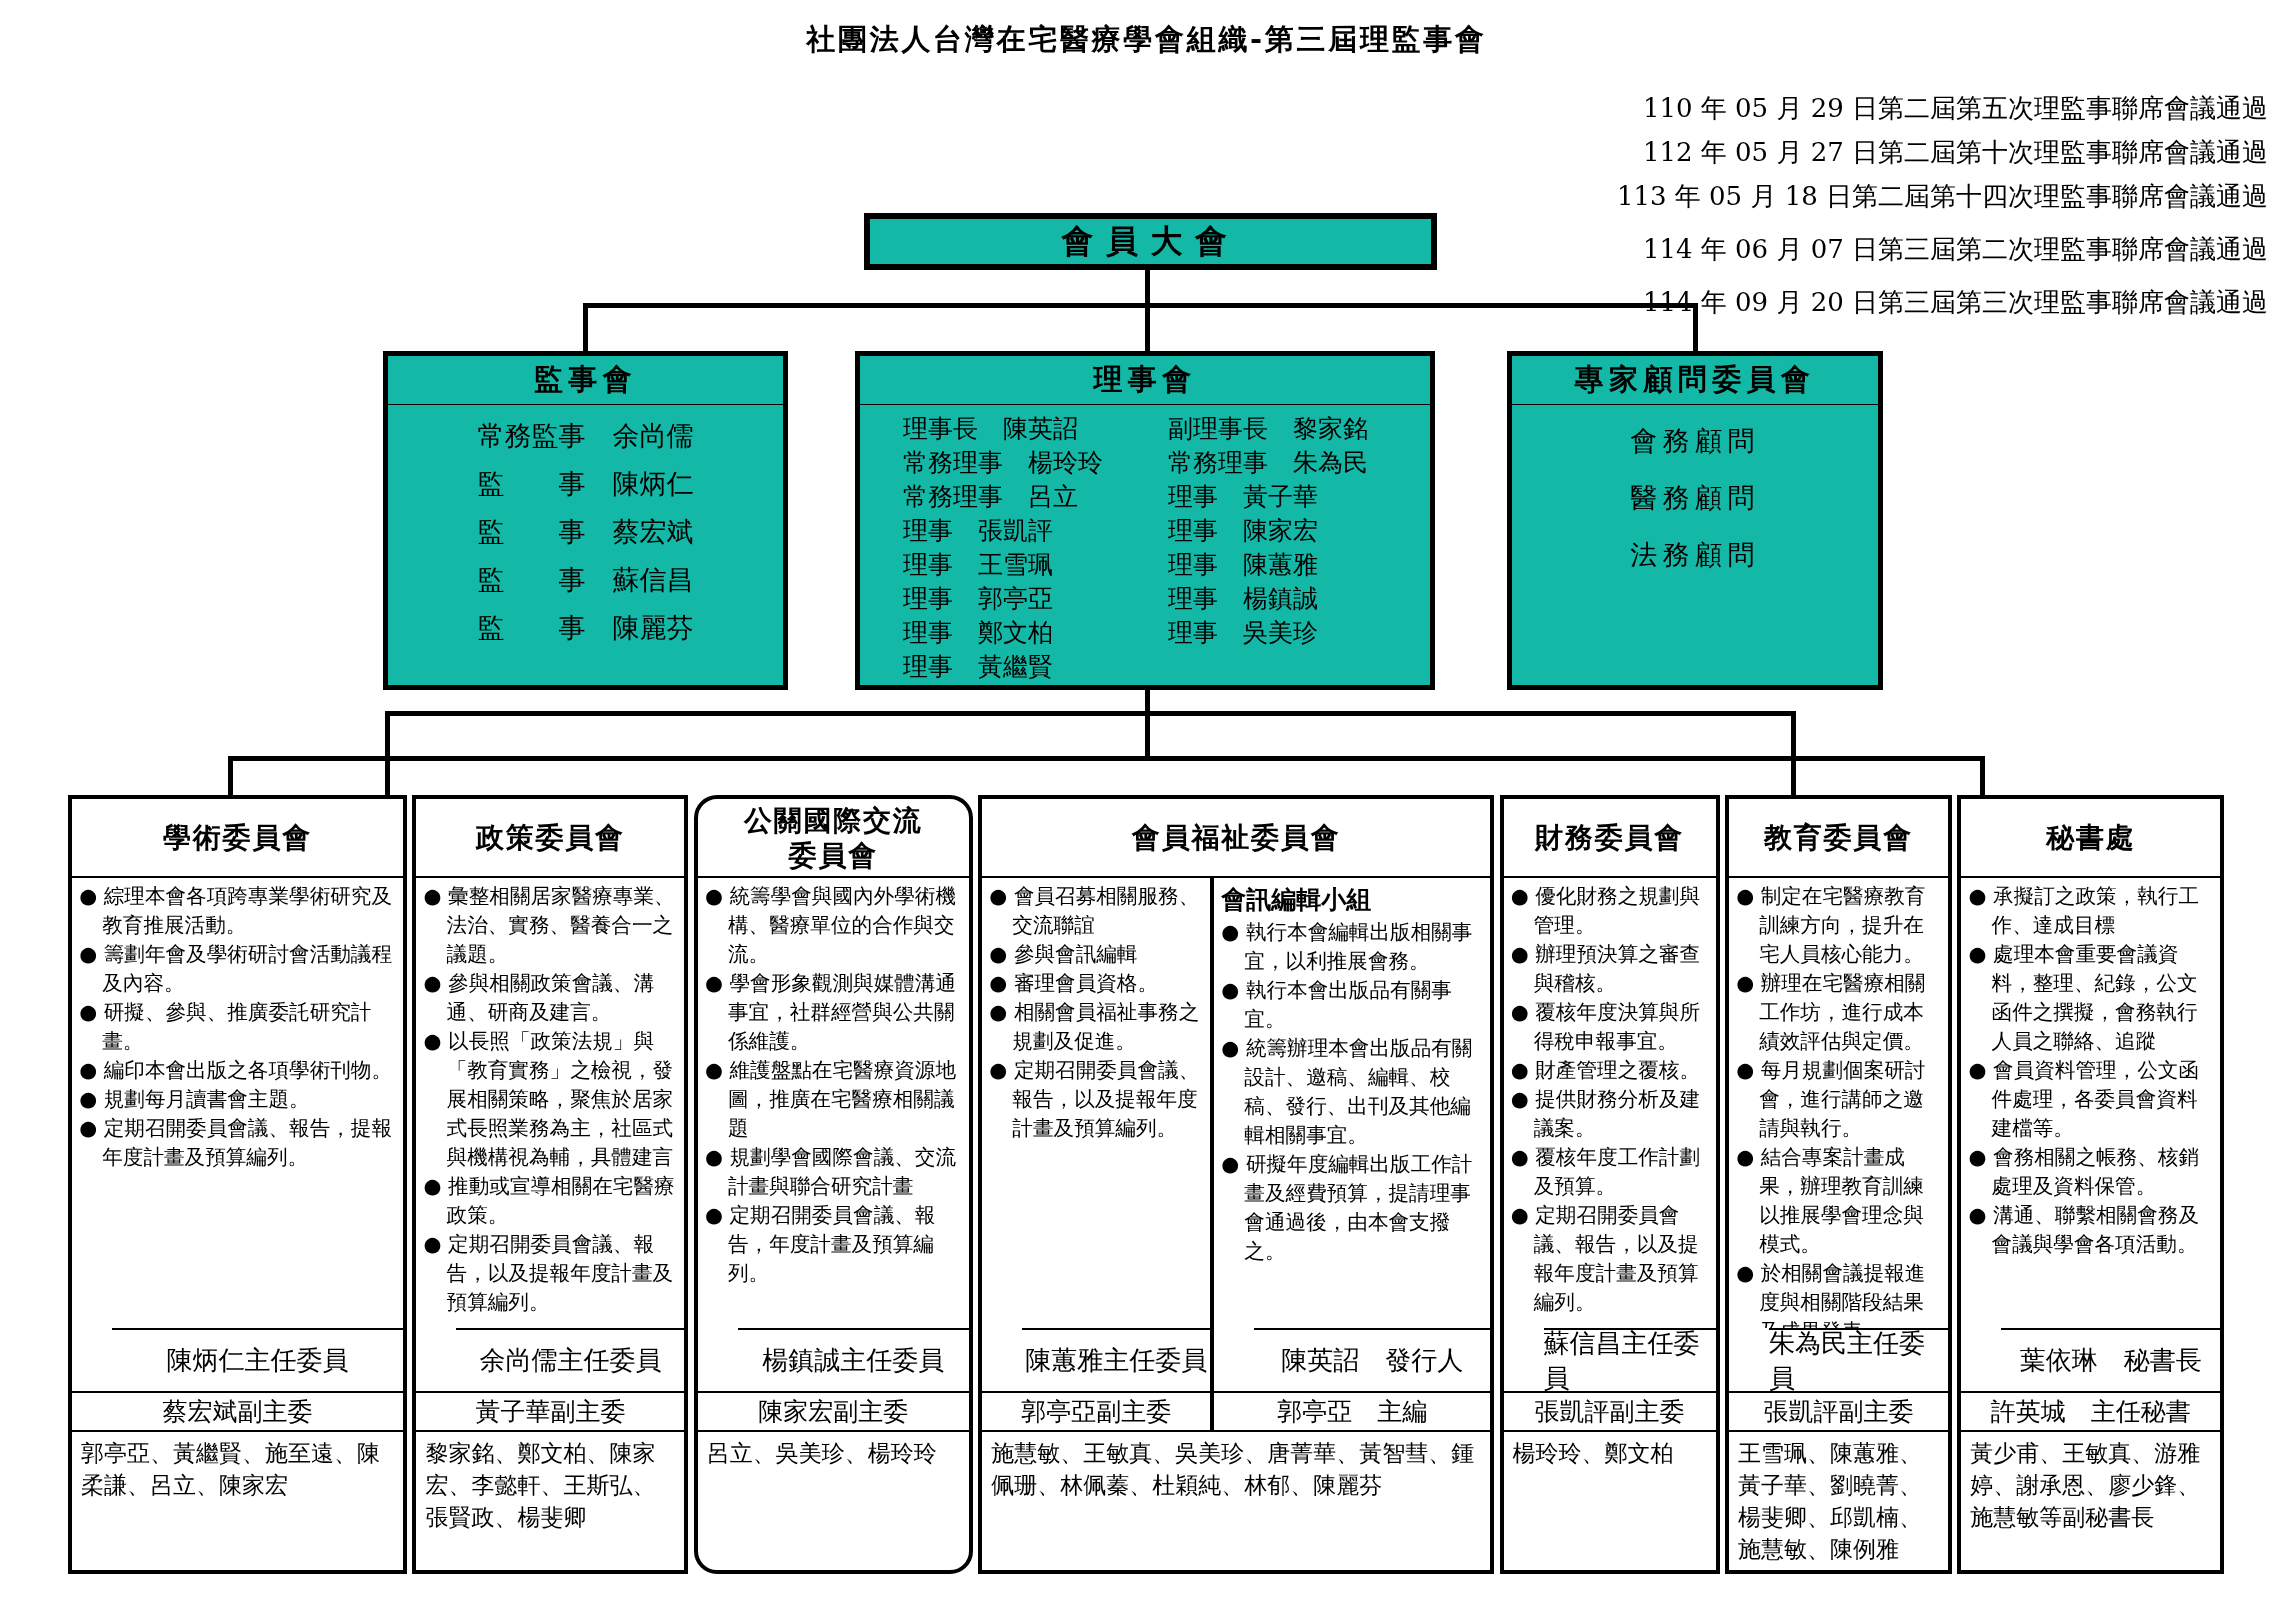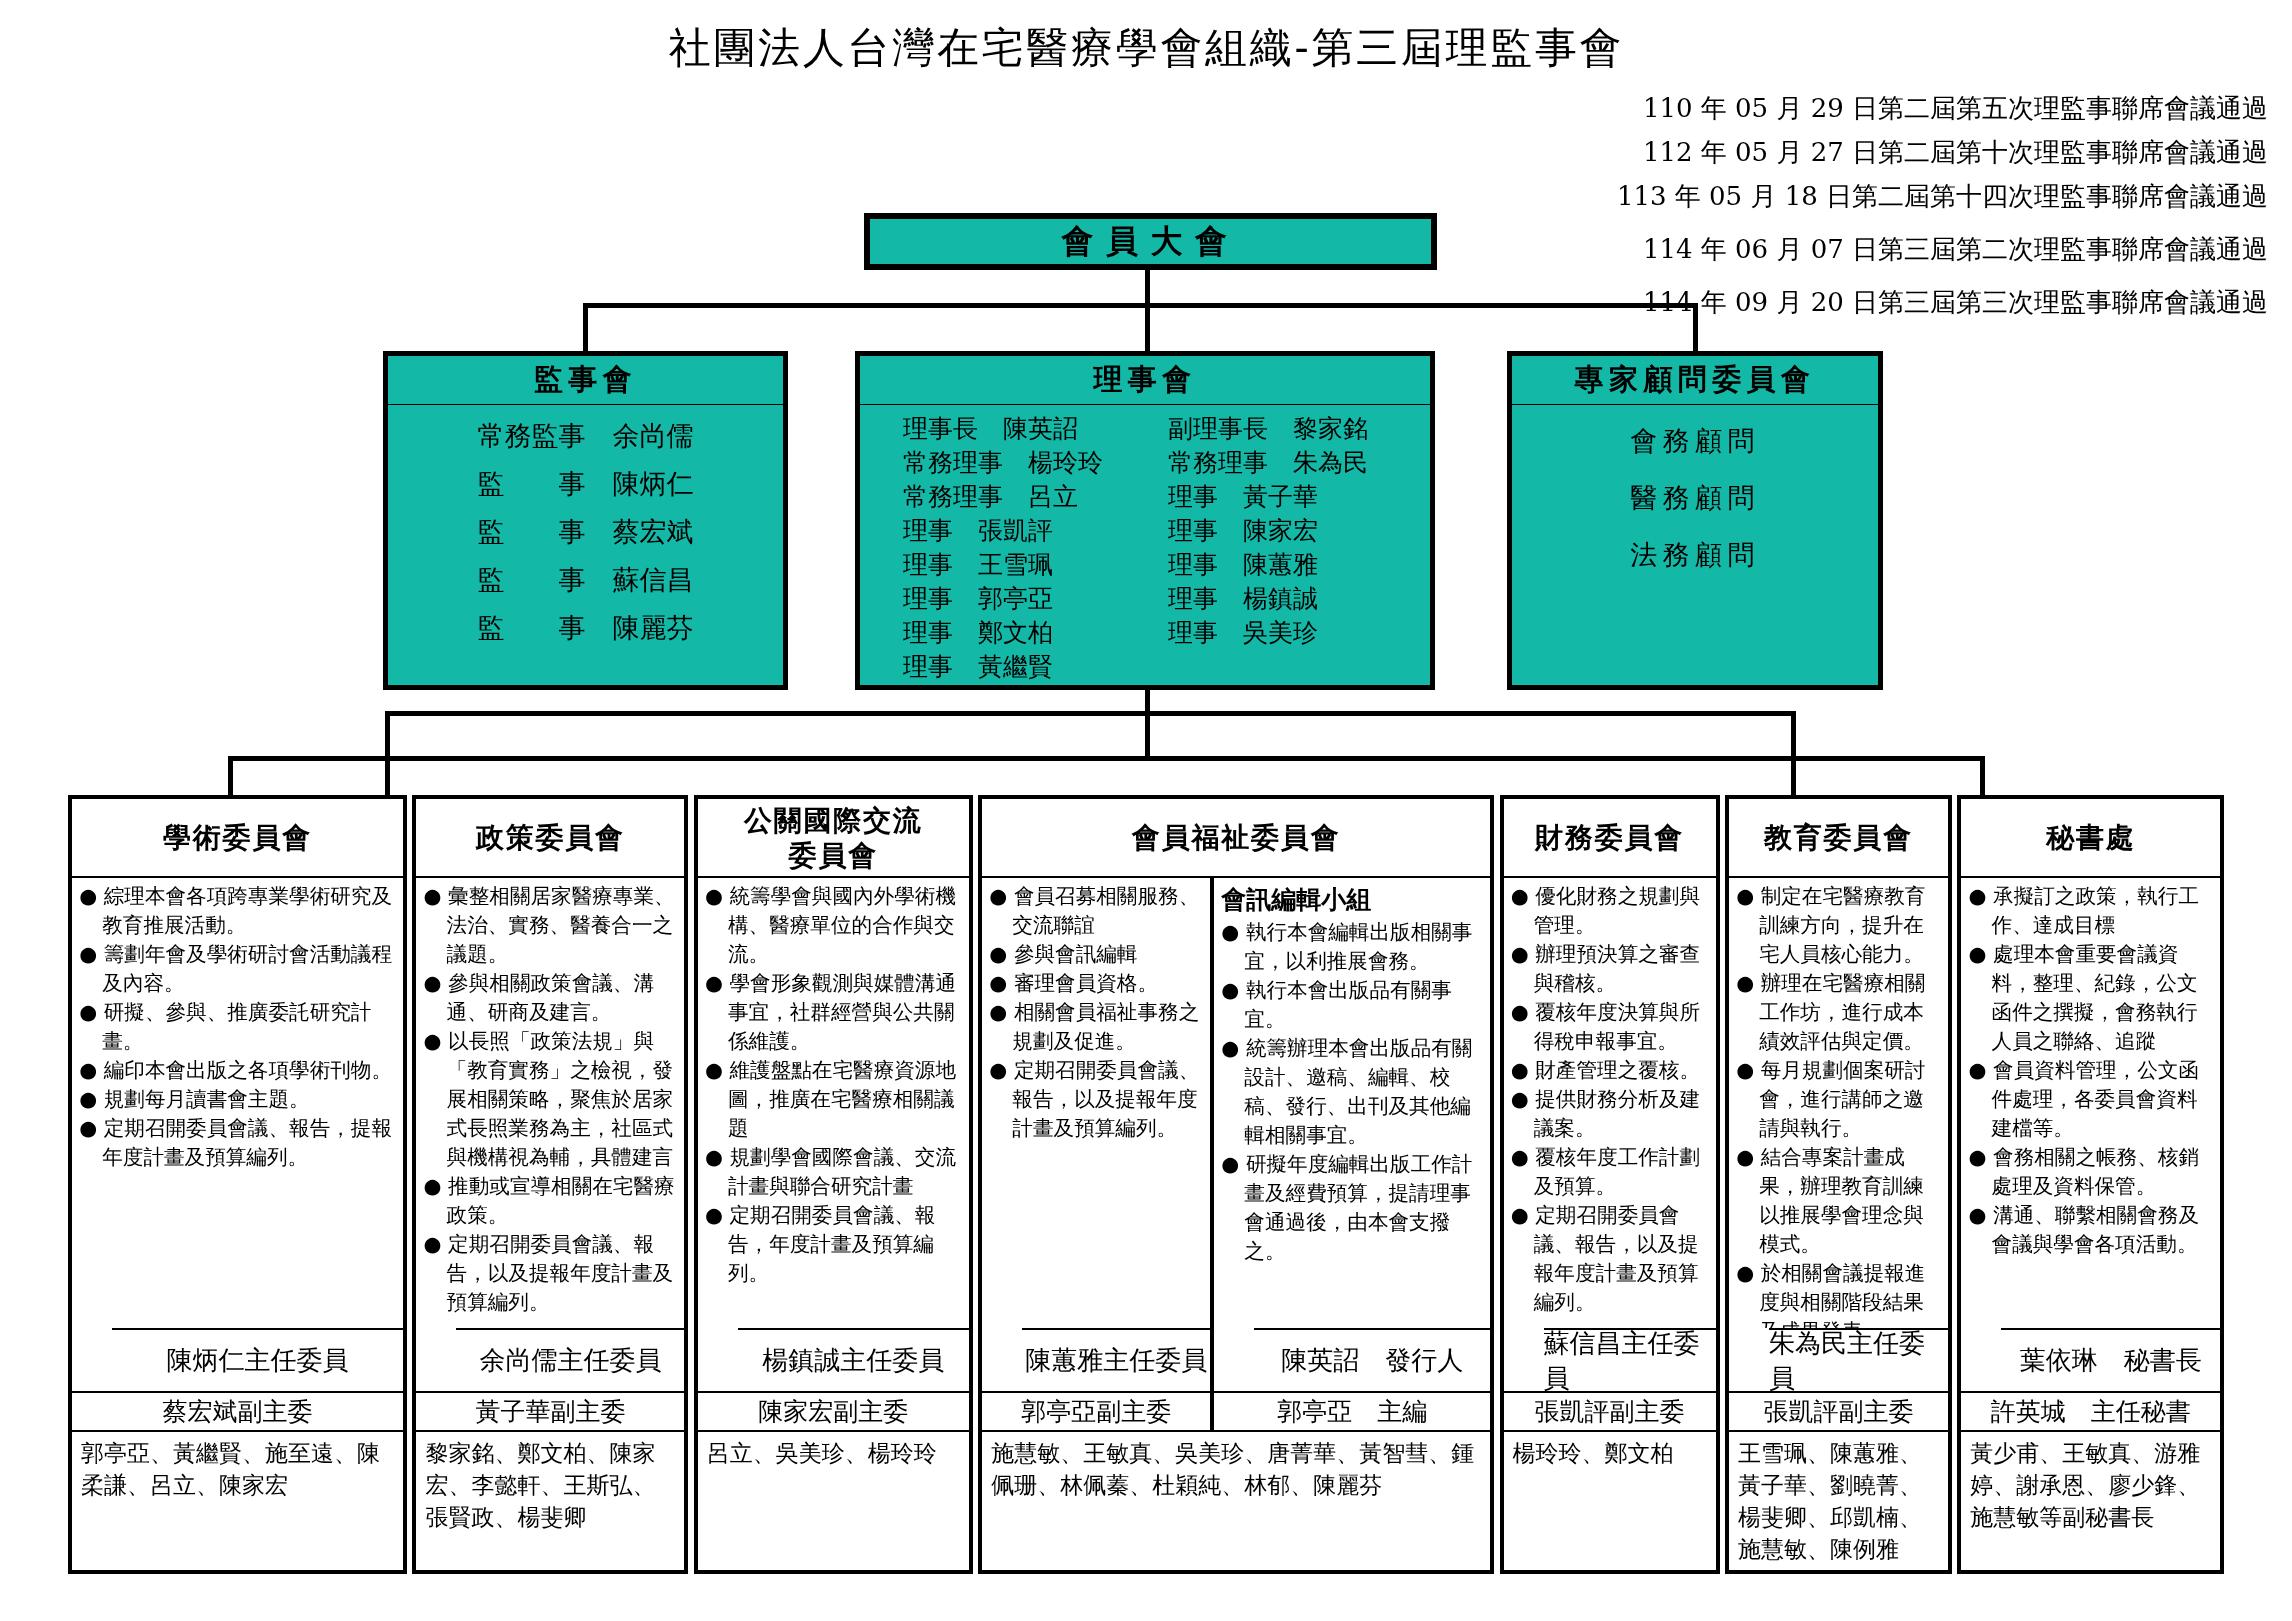--- a/index.html
+++ b/index.html
@@ -1,19 +1,19 @@
 <!DOCTYPE html>
 <html style="font-size:14.3px"><head>
 <meta charset="utf-8">
 <style>
   html,body{margin:0;padding:0;background:#fff;}
   .canvas{position:relative;width:2293px;height:1621px;background:#ffffff;color:#000;
           font-family:"DejaVu Serif","Liberation Serif",serif;overflow:hidden;}
   .page-title{position:absolute;top:19.7px;left:0;width:2293px;text-align:center;
-              font-size:42px;font-weight:normal;letter-spacing:2.7px;}
+              font-size:29px;font-weight:bold;letter-spacing:2.7px;}
   .approvals{position:absolute;top:86px;right:25px;text-align:right;font-size:26px;line-height:44px;}
   .approvals .gap{margin-top:9px;}
   
   .hline,.vline{position:absolute;background:#000;}
   
   .tbox{position:absolute;border:5.4px solid #000;background:#14b8a6;box-sizing:border-box;}
   .assembly{left:864px;top:213px;width:573px;height:57px;border-width:6.3px;
             display:flex;align-items:center;justify-content:center;
             font-size:32px;font-weight:600;letter-spacing:12.5px;}
   .tbox-header{height:48px;border-bottom:1.8px solid #000;display:flex;align-items:center;
@@ -148,21 +148,21 @@
         <div class="duty">參與相關政策會議、溝通、研商及建言。</div>
         <div class="duty">以長照「政策法規」與「教育實務」之檢視，發展相關策略，聚焦於居家式長照業務為主，社區式與機構視為輔，具體建言</div>
         <div class="duty">推動或宣導相關在宅醫療政策。</div>
         <div class="duty">定期召開委員會議、報告，以及提報年度計畫及預算編列。</div>
       </div>
       <div class="chair">余尚儒主任委員</div>
       <div class="vice">黃子華副主委</div>
       <div class="mem">黎家銘、鄭文柏、陳家宏、李懿軒、王斯弘、張賢政、楊斐卿</div>
     </div>
 
-    <div class="col" style="width:279px;">
+    <div class="col" style="width:279px;border-radius:23px;">
       <div class="col-header">公關國際交流
 委員會</div>
       <div class="duties">
         <div class="duty">統籌學會與國內外學術機構、醫療單位的合作與交流。</div>
         <div class="duty">學會形象觀測與媒體溝通事宜，社群經營與公共關係維護。</div>
         <div class="duty">維護盤點在宅醫療資源地圖，推廣在宅醫療相關議題</div>
         <div class="duty">規劃學會國際會議、交流計畫與聯合研究計畫</div>
         <div class="duty">定期召開委員會議、報告，年度計畫及預算編列。</div>
       </div>
       <div class="chair">楊鎮誠主任委員</div>

